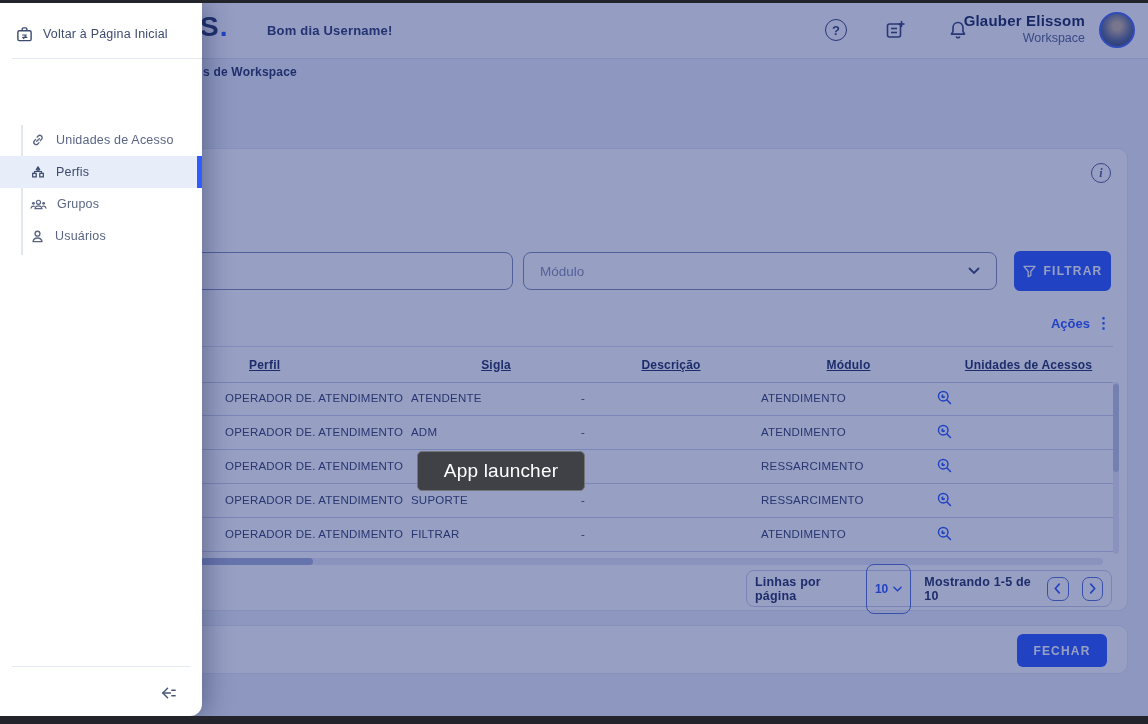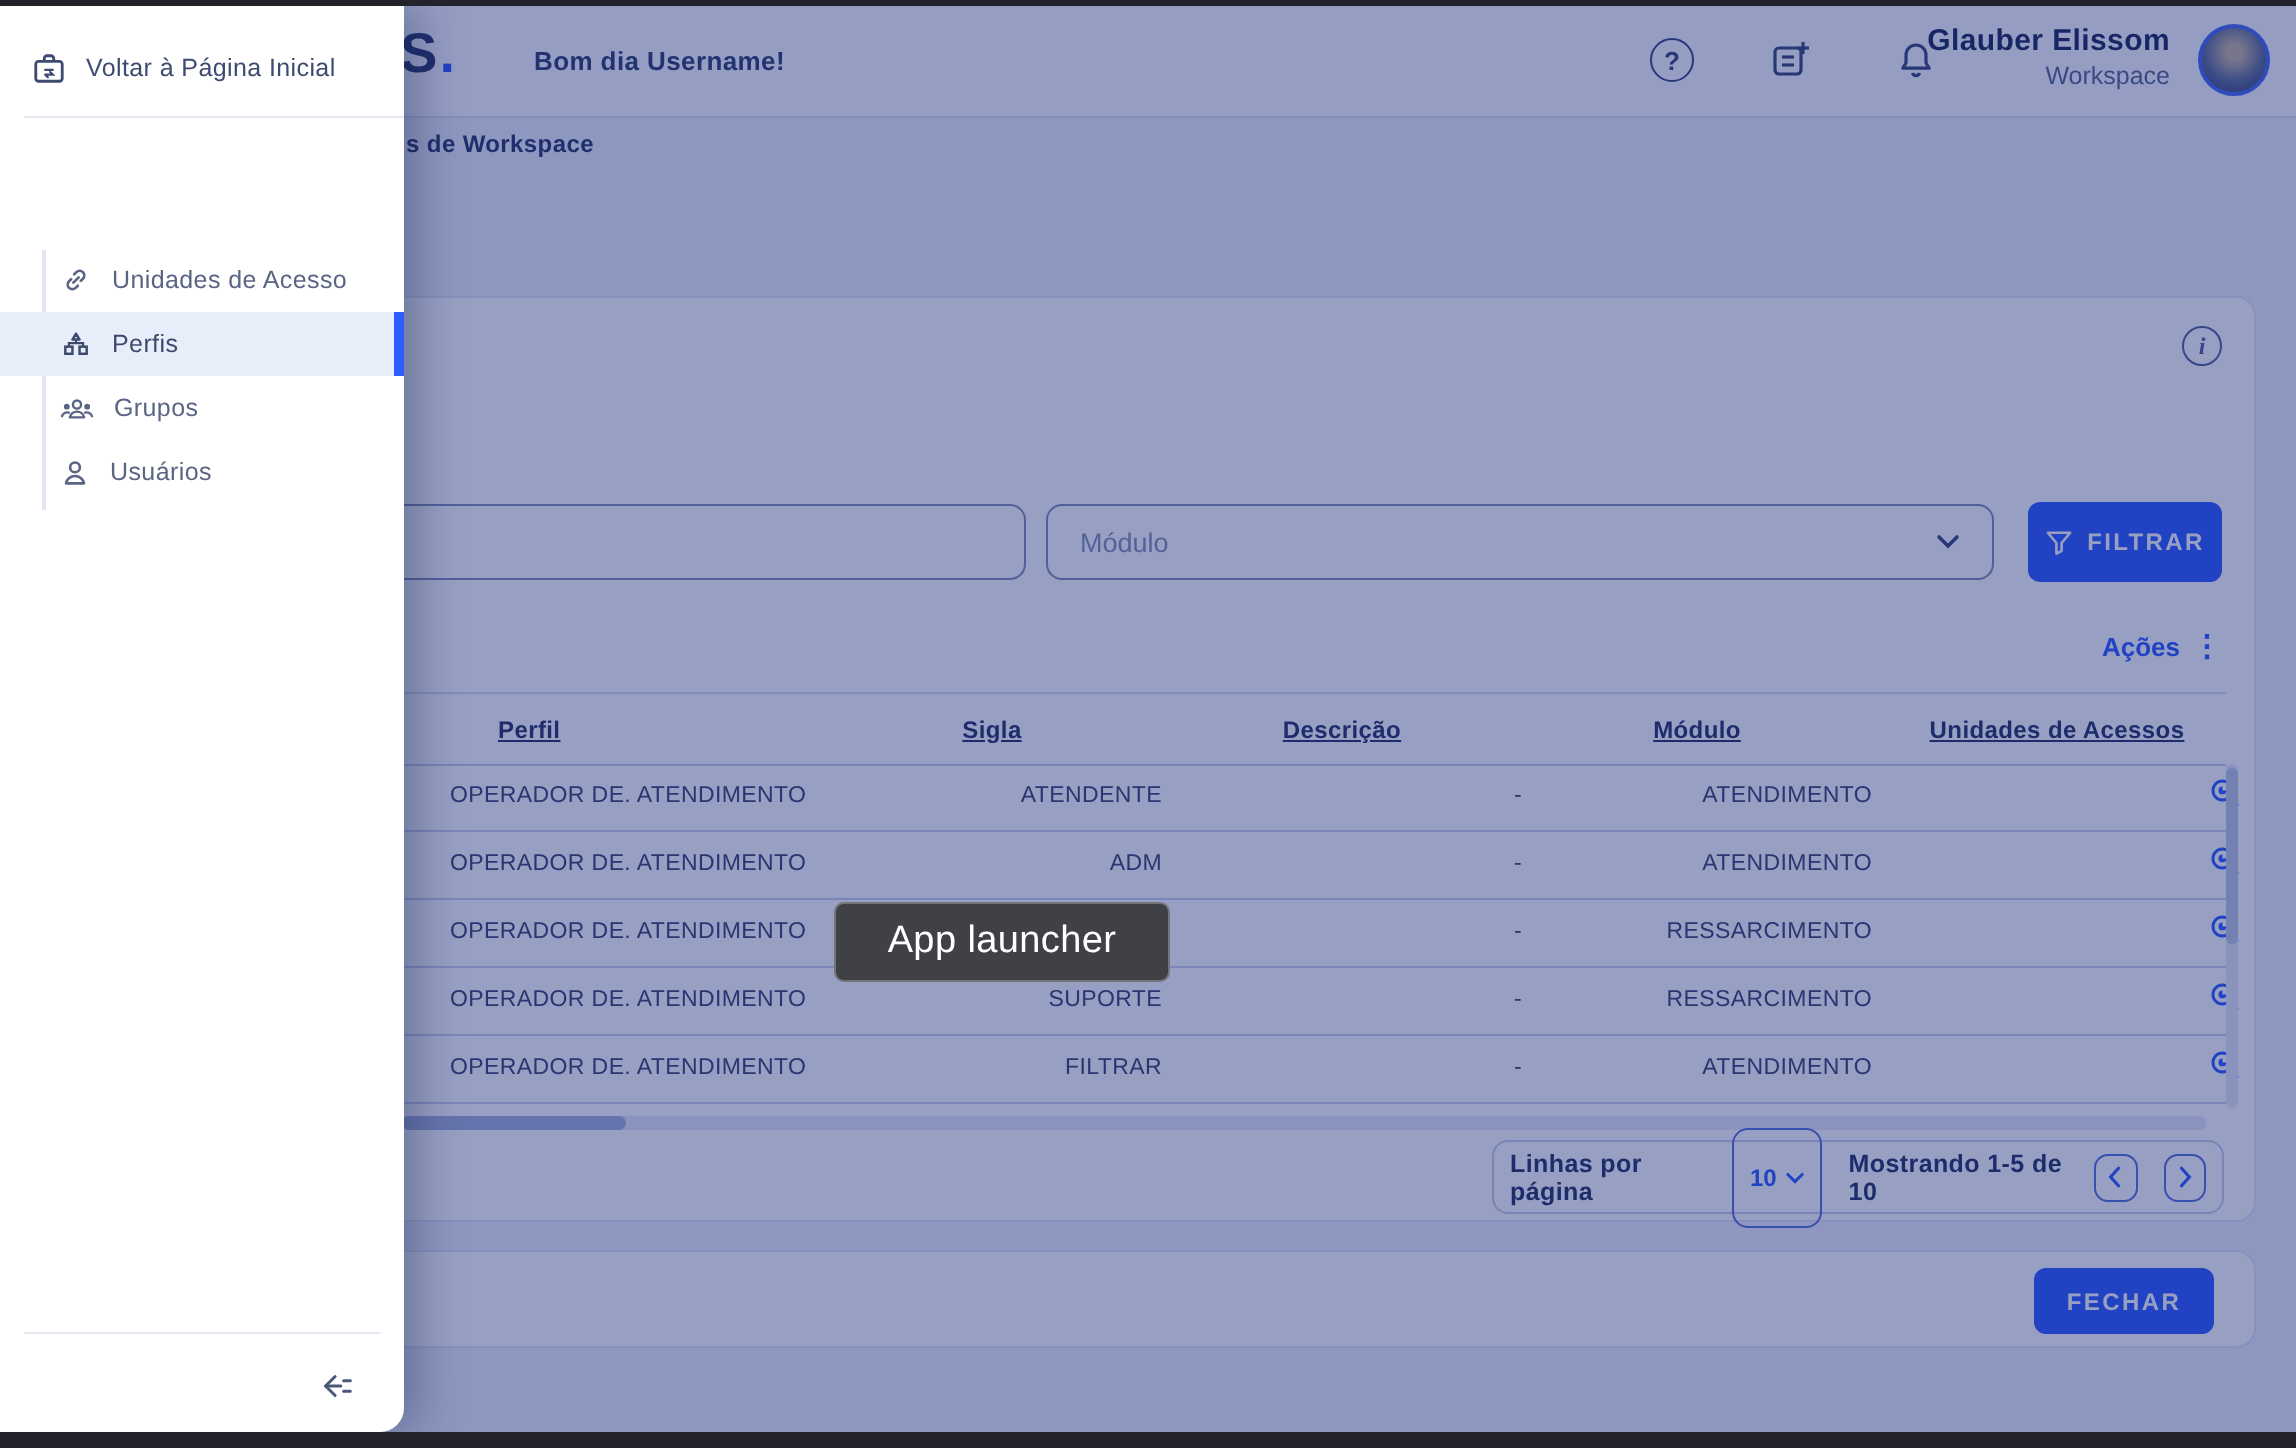--- a/index.html
+++ b/index.html
@@ -43,21 +43,21 @@
          color:#2f5cff;font-size:13px;font-weight:600;}
   .acoes .dots{font-size:15px;font-weight:bold;letter-spacing:0;}
   
   .thead{position:absolute;left:0;right:14px;top:197px;height:35px;border-top:1px solid #d9dfef;
          border-bottom:1px solid #c9d0e6;}
   .tgrid{position:absolute;left:196px;top:0;display:grid;grid-template-columns:190px 170px 180px 175px 185px;
          align-items:center;height:100%;}
   .th{font-size:12px;font-weight:bold;color:#2a3766;text-align:center;letter-spacing:.2px;text-decoration:underline;}
   .th.first{text-align:left;padding-left:28px;}
   .trow{position:absolute;left:0;right:14px;height:34px;border-bottom:1px solid #cdd4ea;}
-  .td{font-size:11.5px;font-weight:500;color:#3d4870;text-align:right;letter-spacing:.2px;}
+  .td{font-size:11.5px;font-weight:500;color:#3d4870;text-align:left;letter-spacing:.2px;}
   .td.first{text-align:left;padding-left:4px;}
   .zoomicon{display:inline-flex;cursor:pointer;}
   .vscroll{position:absolute;right:8px;top:233px;width:6px;height:172px;background:#e7eaf5;border-radius:3px;}
   .vthumb{position:absolute;left:0;top:2px;width:6px;height:88px;background:#bfc8e2;border-radius:3px;}
   .hscroll{position:absolute;left:176px;right:24px;top:409px;height:7px;background:#e7eaf5;border-radius:4px;}
   .hthumb{position:absolute;left:0;top:0;width:112px;height:7px;background:#a9b4d8;border-radius:4px;}
   
   .pagbox{position:absolute;left:721px;right:15px;top:421px;height:37px;border:1px solid #c9d1e8;
           border-radius:8px;display:flex;align-items:center;justify-content:flex-end;gap:13px;
           padding:0 8px;box-sizing:border-box;}

